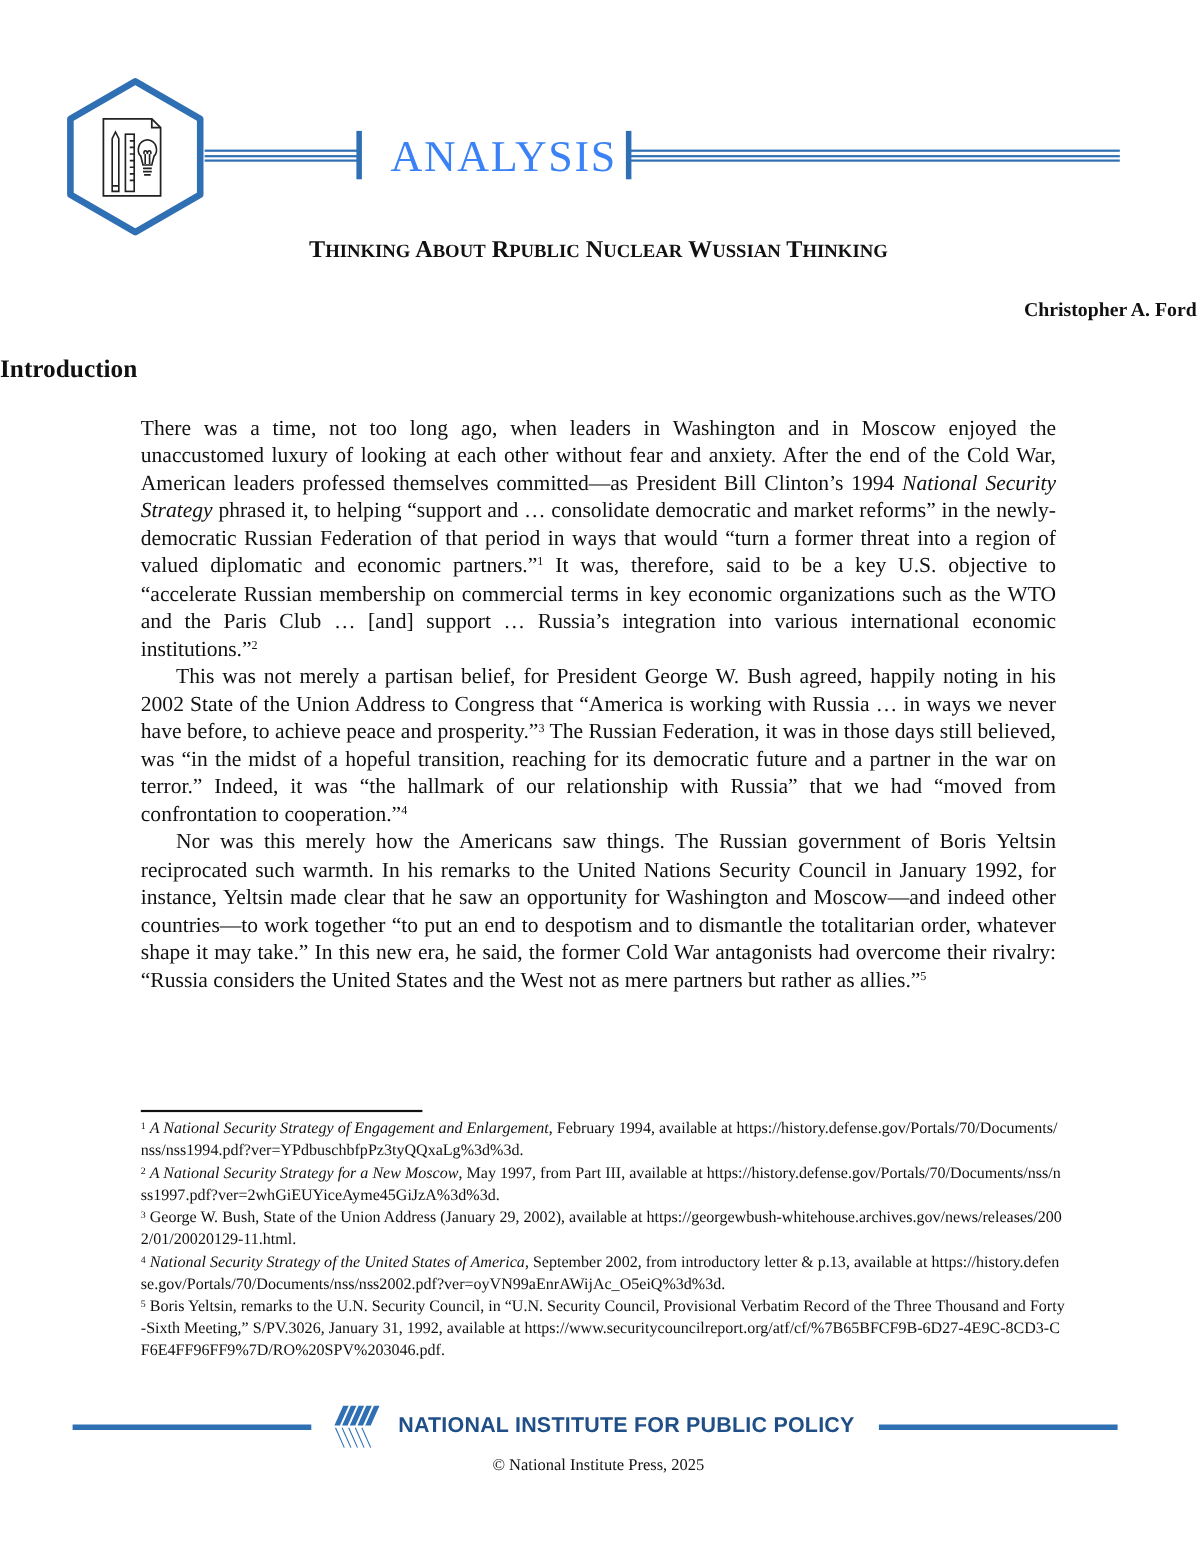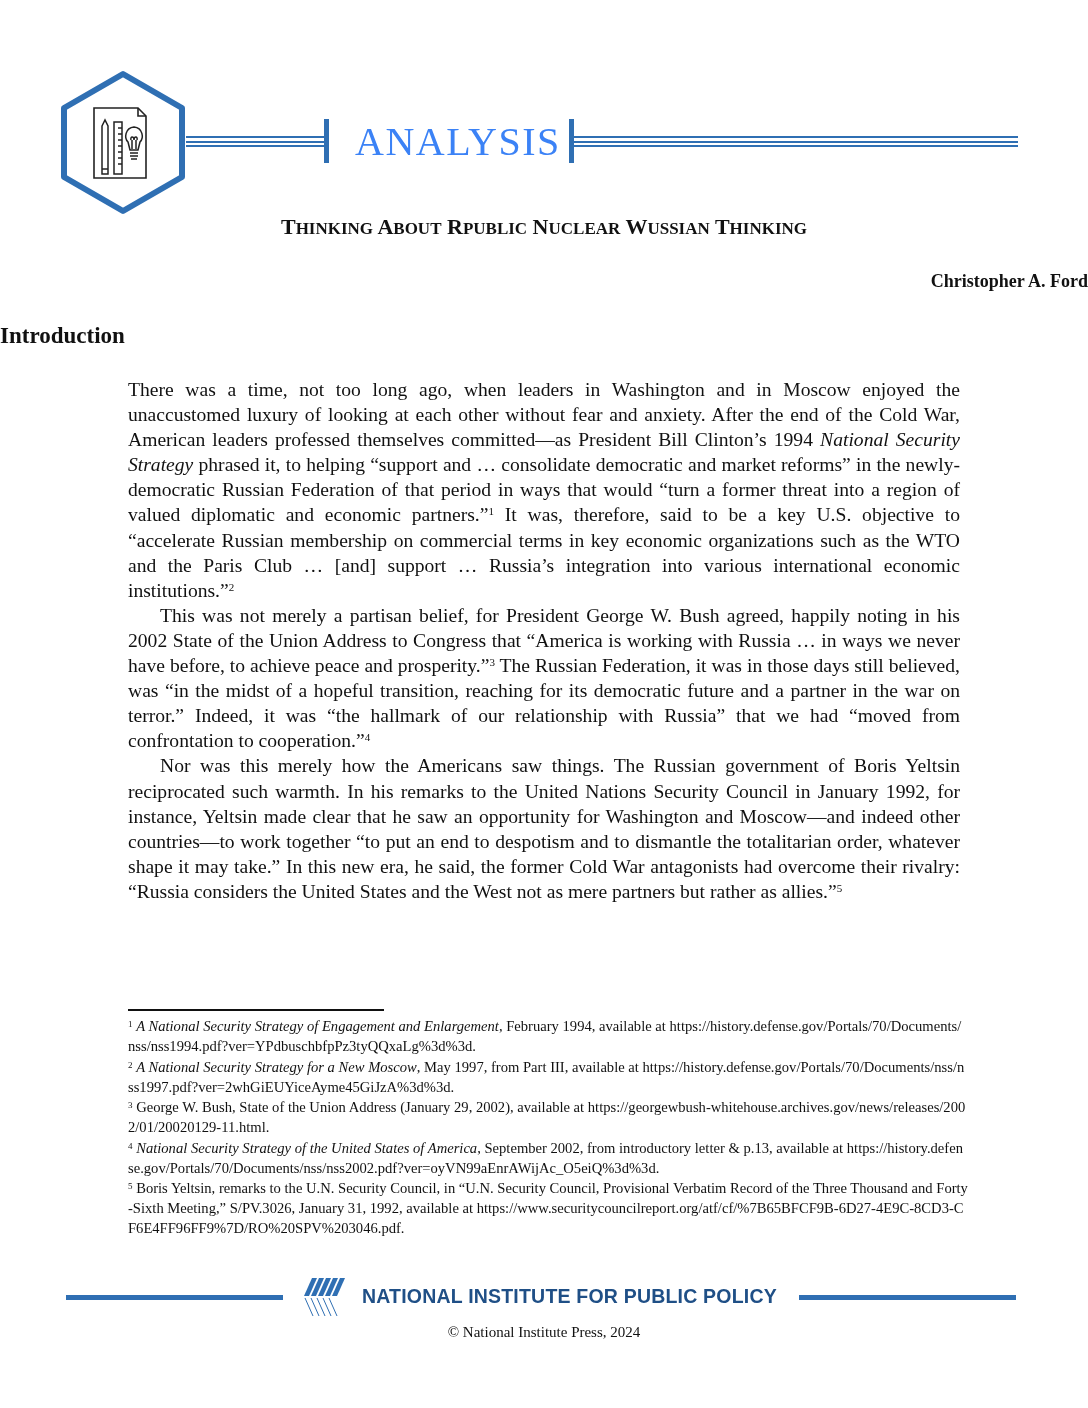--- a/index.html
+++ b/index.html
@@ -118,14 +118,14 @@
     <g stroke="#2f6fb3" stroke-width="1" fill="none">
       <line x1="5" y1="22" x2="13" y2="40"></line>
       <line x1="11" y1="22" x2="19" y2="40"></line>
       <line x1="17" y1="22" x2="25" y2="40"></line>
       <line x1="23" y1="22" x2="31" y2="40"></line>
       <line x1="29" y1="22" x2="37" y2="40"></line>
     </g>
   </svg>
   <div id="org-name" class="abs">NATIONAL INSTITUTE FOR PUBLIC POLICY</div>
   <div class="fbar" style="left:799px; width:217px;"></div>
-  <div id="copyright" class="abs">© National Institute Press, 2024</div>
+  <div id="copyright" class="abs">© National Institute Press, 2025</div>
 </div>
 
 </body></html>

